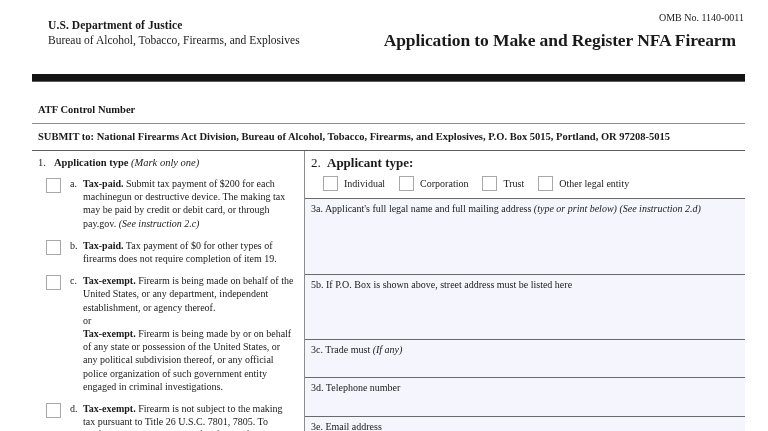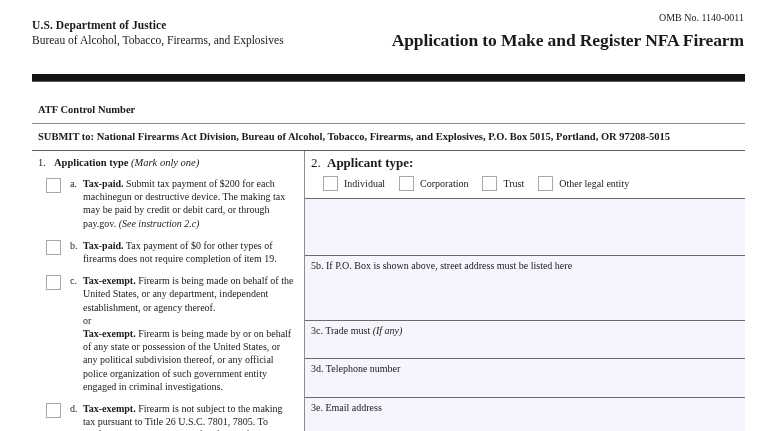--- a/index.html
+++ b/index.html
@@ -9,21 +9,21 @@
     height: 431px;
     background: #ffffff;
     font-family: "Liberation Serif", serif;
     color: #1a1a1a;
     overflow: hidden;
   }
   .page { position: relative; width: 768px; height: 431px; }
 
   
   .masthead { position: relative; height: 72px; }
-  .agency { position: absolute; left: 32px; top: 18px; }
+  .agency { position: absolute; left: 48px; top: 18px; }
   .agency .dept {
     font-weight: bold;
     font-size: 11.5px;
     letter-spacing: 0.1px;
     line-height: 15px;
     white-space: nowrap;
   }
   .agency .bureau {
     font-size: 11.5px;
     line-height: 15px;
@@ -31,21 +31,21 @@
   }
   .omb {
     position: absolute;
     right: 24px;
     top: 12px;
     font-size: 10px;
     white-space: nowrap;
   }
   .form-title {
     position: absolute;
-    right: 24px;
+    right: 32px;
     top: 30px;
     font-size: 17.5px;
     font-weight: bold;
     letter-spacing: -0.1px;
     white-space: nowrap;
   }
 
   
   .table {
     position: absolute;
@@ -263,20 +263,21 @@
               <div class="lbl">Trust</div>
             </div>
             <div class="opt2">
               <div class="cbox2"></div>
               <div class="lbl">Other legal entity</div>
             </div>
           </div>
         </div>
 
         <div class="field f3a">
+          <div class="flabel"><span>3a. Applicant's full legal name and full mailing address </span><i>(type or print below) (See instruction 2.d)</i></div>
           <div class="fbox"></div>
         </div>
 
         <div class="field f3b">
           <div class="flabel"><span>5b.  If P.O. Box is shown above, street address must be listed here</span></div>
           <div class="fbox"></div>
         </div>
 
         <div class="field f3c">
           <div class="flabel"><span>3c.  Trade must </span><i>(If any)</i></div>

